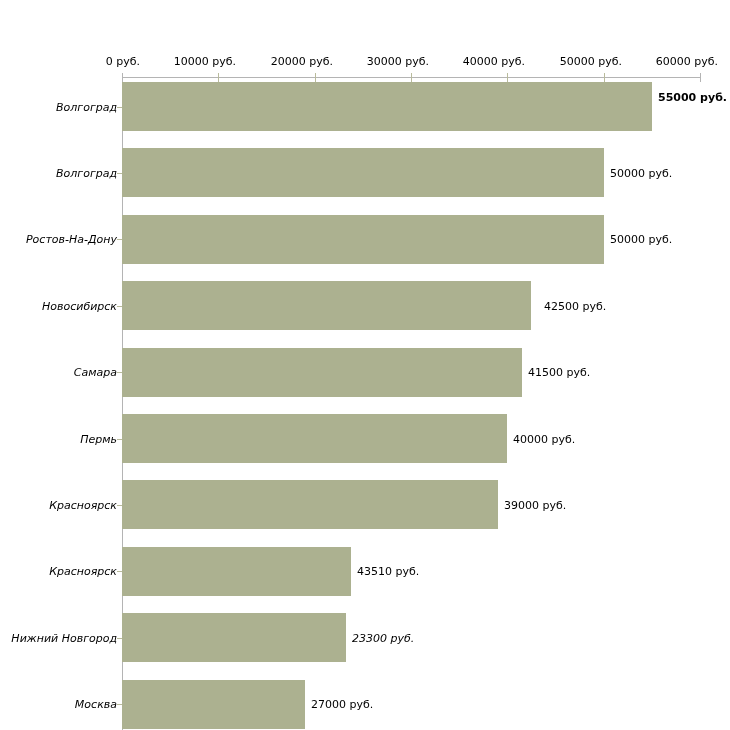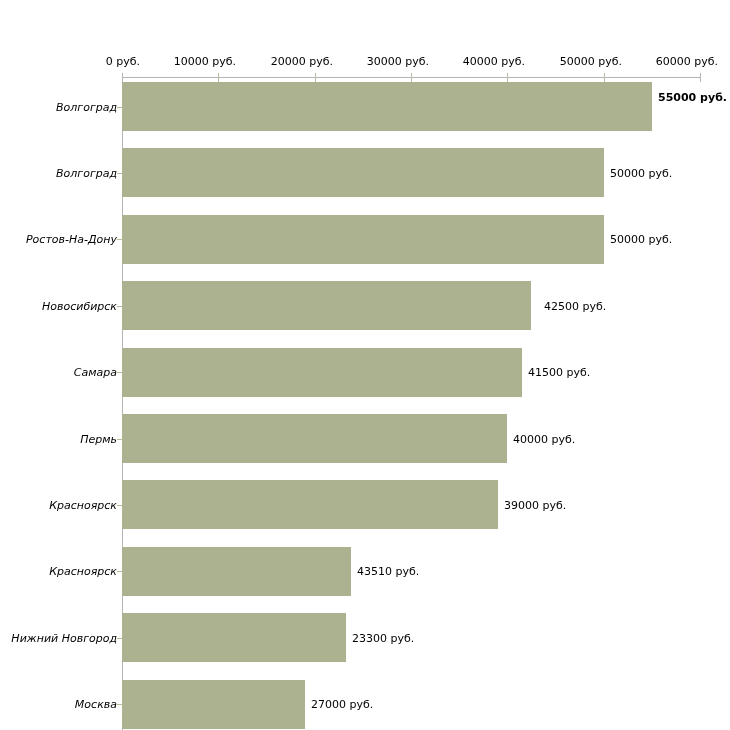--- a/index.html
+++ b/index.html
@@ -155,17 +155,17 @@
     </div>
   <div id="values-layer">
       <div class="bar-value" style="left: 658px; top: 53px; font-weight: bold;">55000 руб.</div>
       <div class="bar-value" style="left: 610px; top: 128.9px;">50000 руб.</div>
       <div class="bar-value" style="left: 610px; top: 195.3px;">50000 руб.</div>
       <div class="bar-value" style="left: 544px; top: 261.7px;">42500 руб.</div>
       <div class="bar-value" style="left: 528px; top: 328.1px;">41500 руб.</div>
       <div class="bar-value" style="left: 513px; top: 394.5px;">40000 руб.</div>
       <div class="bar-value" style="left: 504px; top: 460.9px;">39000 руб.</div>
       <div class="bar-value" style="left: 357px; top: 527.3px;">43510 руб.</div>
-      <div class="bar-value" style="left: 352px; top: 593.7px;">23300 руб.</div>
+      <div class="bar-value" style="left: 352px; top: 593.7px; font-style: italic;">23300 руб.</div>
       <div class="bar-value" style="left: 311px; top: 660.1px;">27000 руб.</div>
     </div>
 
 </div>
 
 </body></html>

